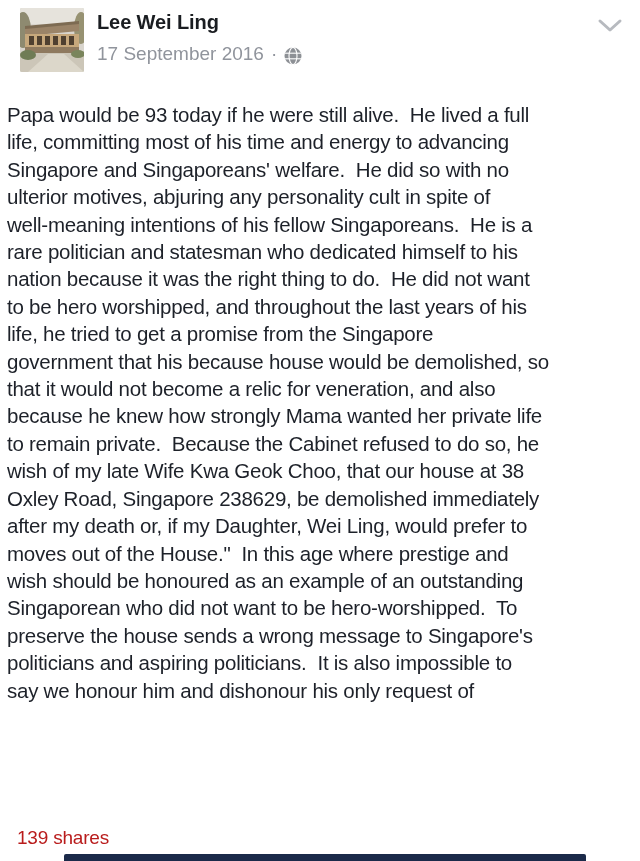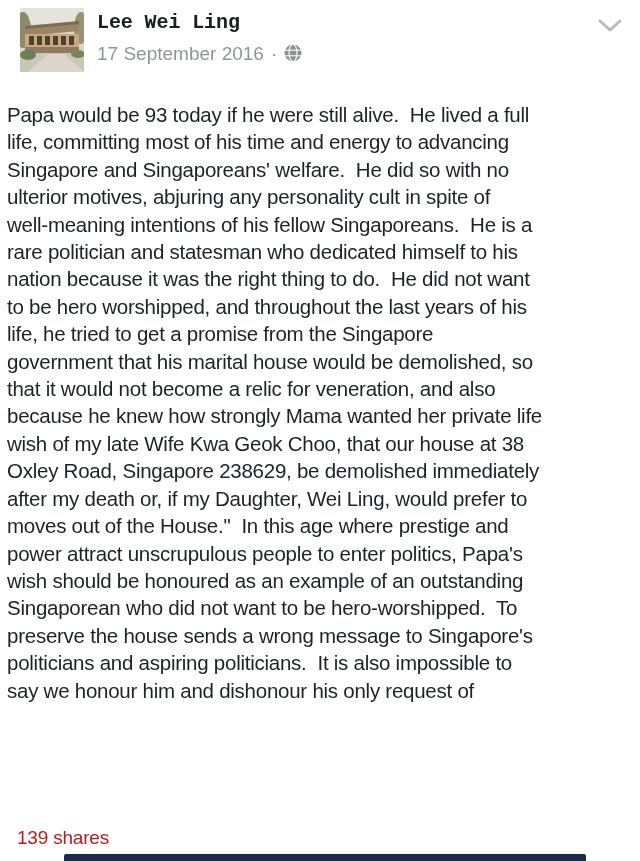--- a/index.html
+++ b/index.html
@@ -17,26 +17,26 @@
   .avatar {
     position: absolute; left: 20px; top: 8px;
     width: 64px; height: 64px;
     border-radius: 2px; overflow: hidden;
     background: #d8d5cf; cursor: pointer;
   }
   .avatar svg { display: block; }
   .author-name {
     position: absolute; left: 97px; top: 11px;
     font-size: 20px; font-weight: bold; color: #1a1d21;
-    letter-spacing: -0.1px; cursor: pointer; font-family: Liberation Mono, monospace;
+    letter-spacing: -0.1px; cursor: pointer;
   }
   .meta-row {
     position: absolute; left: 97px; top: 43px;
     font-size: 19px; color: #90949c;
-    display: flex; align-items: flex-start; gap: 7px;
+    display: flex; align-items: flex-end; gap: 7px;
     cursor: pointer;
   }
   .meta-dot { color: #90949c; font-size: 19px; }
   .globe { width: 18px; height: 18px; margin-top: 1px; }
   .chevron {
     position: absolute; right: 17px; top: 17px;
     width: 26px; height: 18px; cursor: pointer;
   }
 
   
@@ -122,28 +122,28 @@
   <div class="post-body">
       <div class="post-line">Papa would be 93 today if he were still alive.  He lived a full</div>
       <div class="post-line">life, committing most of his time and energy to advancing</div>
       <div class="post-line">Singapore and Singaporeans' welfare.  He did so with no</div>
       <div class="post-line">ulterior motives, abjuring any personality cult in spite of</div>
       <div class="post-line">well-meaning intentions of his fellow Singaporeans.  He is a</div>
       <div class="post-line">rare politician and statesman who dedicated himself to his</div>
       <div class="post-line">nation because it was the right thing to do.  He did not want</div>
       <div class="post-line">to be hero worshipped, and throughout the last years of his</div>
       <div class="post-line">life, he tried to get a promise from the Singapore</div>
-      <div class="post-line">government that his marital house would be demolished, so</div>
+      <div class="post-line">government that his because house would be demolished, so</div>
       <div class="post-line">that it would not become a relic for veneration, and also</div>
       <div class="post-line">because he knew how strongly Mama wanted her private life</div>
+      <div class="post-line">to remain private.  Because the Cabinet refused to do so, he</div>
       <div class="post-line">wish of my late Wife Kwa Geok Choo, that our house at 38</div>
       <div class="post-line">Oxley Road, Singapore 238629, be demolished immediately</div>
       <div class="post-line">after my death or, if my Daughter, Wei Ling, would prefer to</div>
       <div class="post-line">moves out of the House."  In this age where prestige and</div>
-      <div class="post-line">power attract unscrupulous people to enter politics, Papa's</div>
       <div class="post-line">wish should be honoured as an example of an outstanding</div>
       <div class="post-line">Singaporean who did not want to be hero-worshipped.  To</div>
       <div class="post-line">preserve the house sends a wrong message to Singapore's</div>
       <div class="post-line">politicians and aspiring politicians.  It is also impossible to</div>
       <div class="post-line">say we honour him and dishonour his only request of</div>
     </div>
 
   <div class="shares">139 shares</div>
 
   <div class="bottom-bar"></div>

